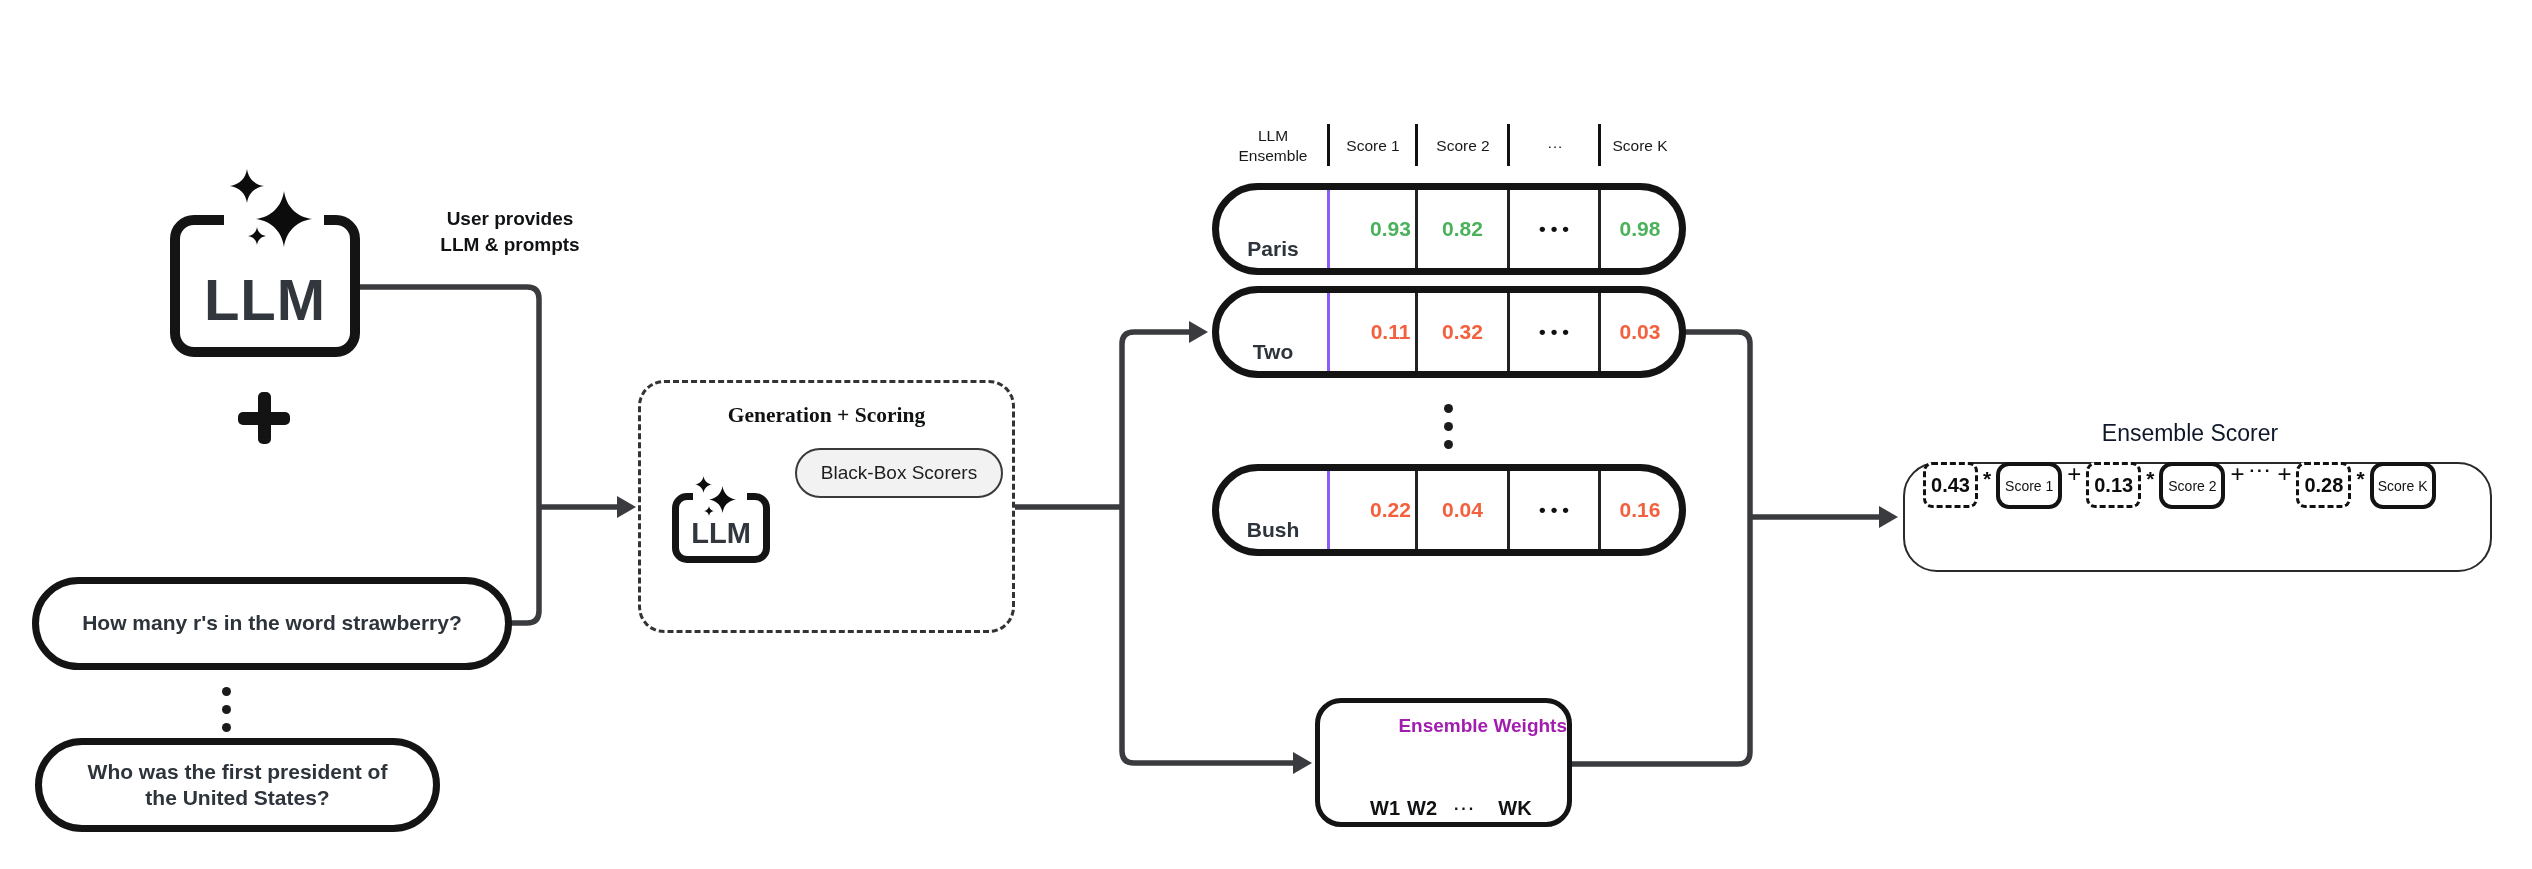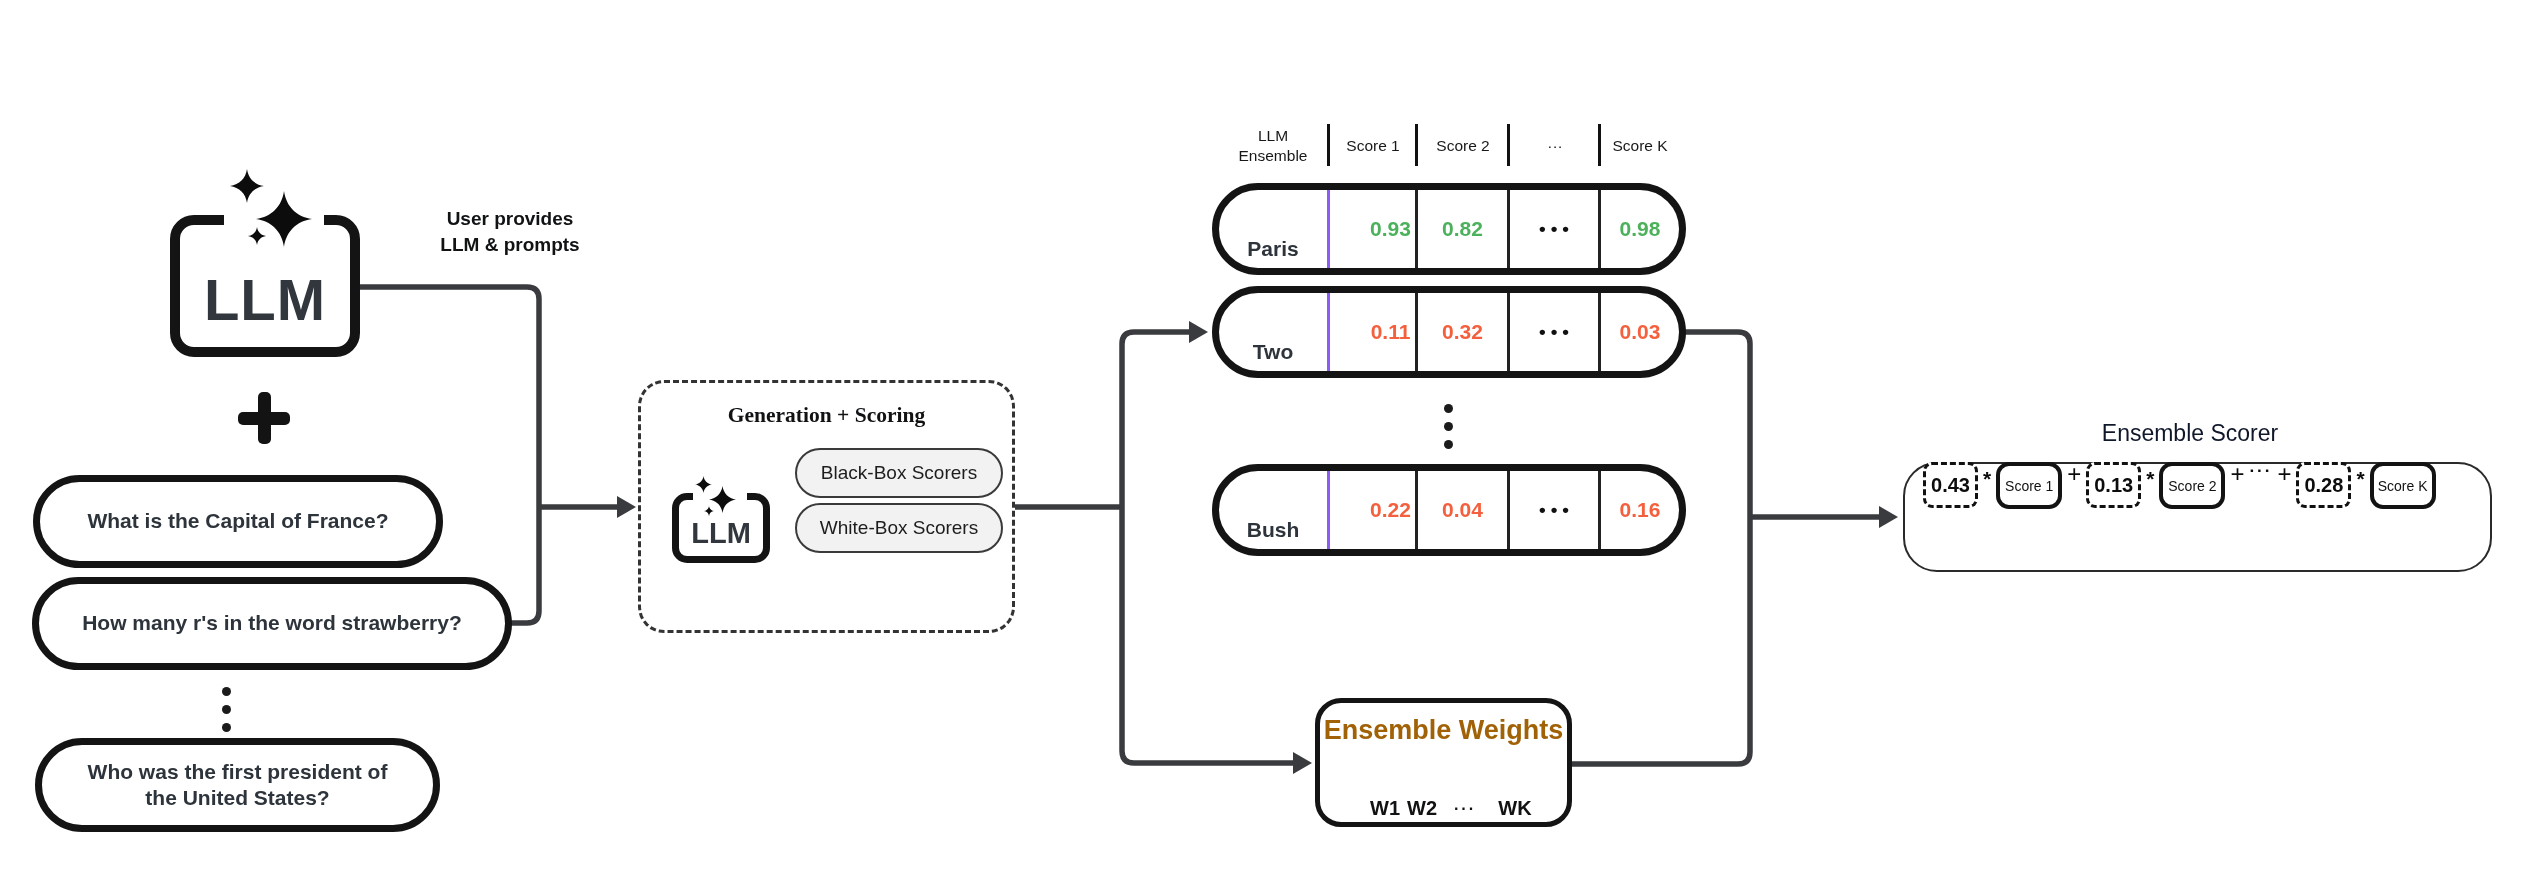--- a/index.html
+++ b/index.html
@@ -76,22 +76,22 @@
   .srow .c-vk{flex:1;border-left:3px solid #222;}
   .srow.good .c-v1,.srow.good .c-v2,.srow.good .c-vk{color:var(--green);}
   .srow.bad .c-v1,.srow.bad .c-v2,.srow.bad .c-vk{color:var(--red);}
   .srow.r1{top:183px;}
   .srow.r2{top:286px;}
   .srow.r3{top:464px;}
 
   
   .wbox{position:absolute;left:1315px;top:698px;width:257px;height:129px;
         border:5px solid var(--ink);border-radius:26px;background:#fff;}
-  .wbox .title{position:absolute;left:0;right:0;top:12px;text-align:center;
-               font-weight:bold;font-size:27px;color:#a16207;}
+  .wbox .title{position:absolute;left:0;right:0;top:12px;text-align:right;
+               font-weight:bold;font-size:19px;color:#a21caf;}
   .wlabel{position:absolute;transform:translateX(-50%);font-weight:bold;font-size:20px;color:#101214;top:797px;}
   .wlabel.dots{font-size:16px;letter-spacing:2px;top:800px;}
 
   
   .es-title{position:absolute;left:2190px;top:420px;transform:translateX(-50%);
             font-size:23px;font-weight:500;color:#0f172a;white-space:nowrap;}
   .esbox{position:absolute;left:1903px;top:462px;width:589px;height:110px;
          border:2.5px solid #2a2a2a;border-radius:34px;background:#fff;}
   .equation{position:absolute;left:1923px;top:462px;height:110px;display:flex;align-items:flex-start;gap:5px;}
   .eq-w{width:55px;height:46px;border:3.5px dashed #111;border-radius:9px;background:#fff;
@@ -162,21 +162,20 @@
   <div class="user-note">
     <div>User provides</div>
     <div>LLM &amp; prompts</div>
   </div>
 
   <div class="plus">
       <i class="h"></i>
       <i class="v"></i>
     </div>
 
-  <div class="prompt p1">What is the Capital of France?</div>
   <div class="prompt p2">How many r's in the word strawberry?</div>
   <div class="vdots prompts">
       <i></i>
       <i></i>
       <i></i>
     </div>
   <div class="prompt p3">Who was the first president of the United States?</div>
 
   <div class="genbox">
     <div class="title">Generation + Scoring</div>
@@ -189,21 +188,20 @@
       <svg style="left:16px;top:12px;width:27px;height:27px" viewBox="0 0 24 24">
           <path d="M12 0C12.9 6.6 17.4 11.1 24 12C17.4 12.9 12.9 17.4 12 24C11.1 17.4 6.6 12.9 0 12C6.6 11.1 11.1 6.6 12 0Z"></path>
         </svg>
       <svg style="left:11px;top:32px;width:10px;height:10px" viewBox="0 0 24 24">
           <path d="M12 0C12.9 6.6 17.4 11.1 24 12C17.4 12.9 12.9 17.4 12 24C11.1 17.4 6.6 12.9 0 12C6.6 11.1 11.1 6.6 12 0Z"></path>
         </svg>
     </div>
     <div class="llm-label">LLM</div>
   </div>
   <div class="scorer-pill s1">Black-Box Scorers</div>
-  <div class="scorer-pill s2">White-Box Scorers</div>
 
   <div class="thead wrap" style="left:1273px;top:126px">LLM Ensemble</div>
   <div class="thead" style="left:1373px;top:136px">Score 1</div>
   <div class="thead" style="left:1463px;top:136px">Score 2</div>
   <div class="thead" style="left:1555px;top:136px">···</div>
   <div class="thead" style="left:1640px;top:136px">Score K</div>
 
   <div class="srow r1 good">
     <div class="cell c-name">Paris</div>
     <div class="cell c-v1">0.93</div>

